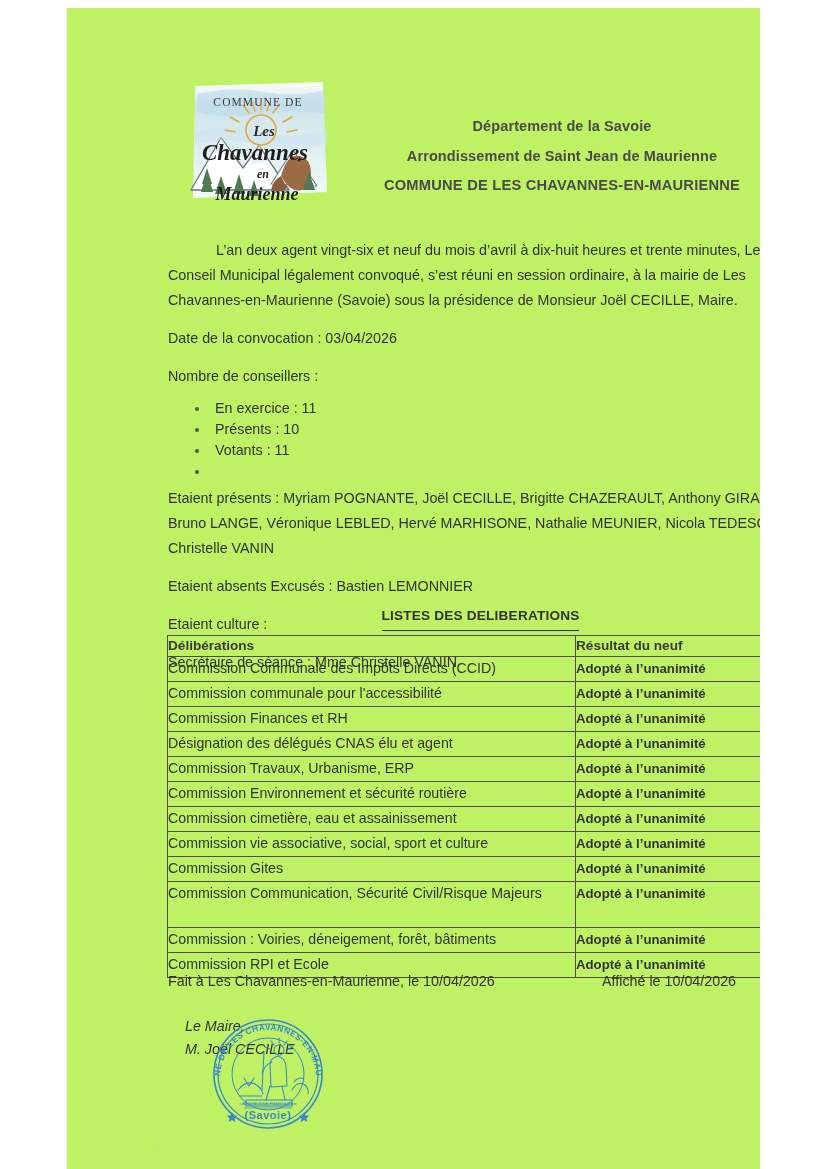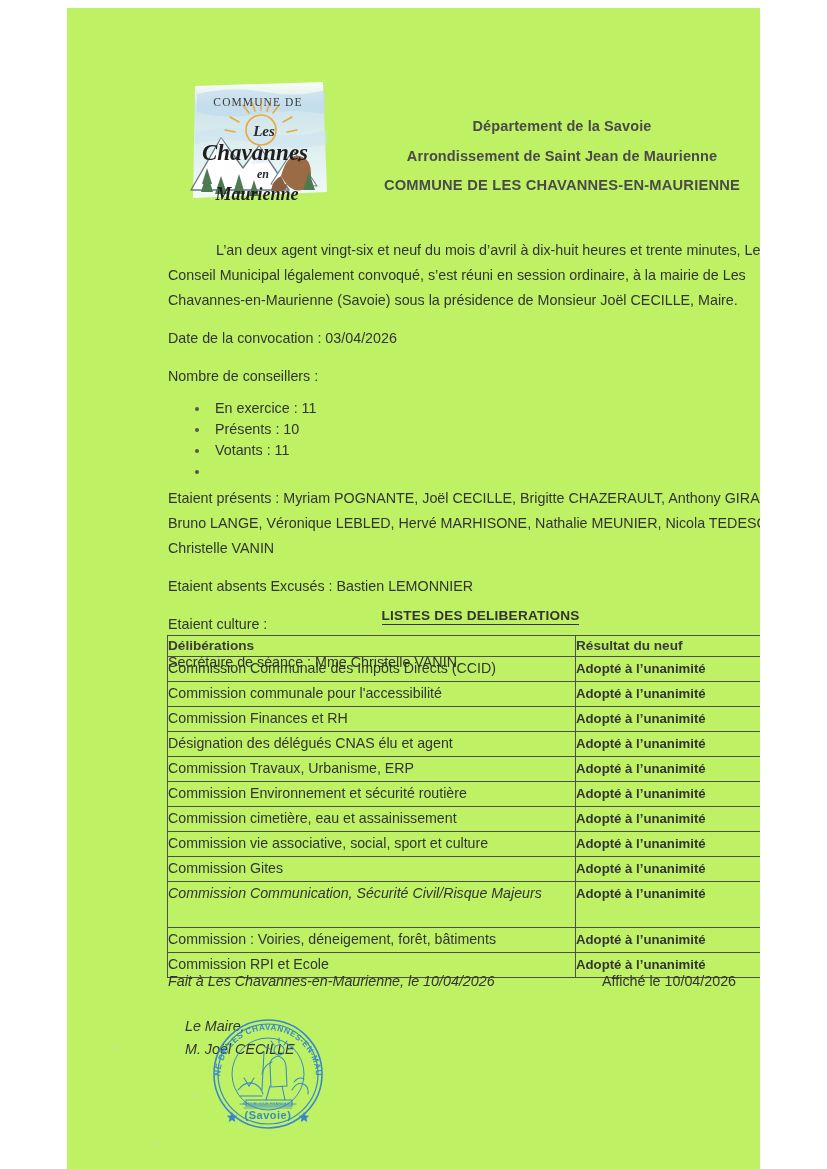--- a/index.html
+++ b/index.html
@@ -92,21 +92,21 @@
     position: absolute;
     left: 0; top: 598px;
     width: 827px;
     text-align: center;
   }
   .list-title span {
     font-size: 13.6px;
     font-weight: bold;
     color: #333333;
     border-bottom: 1.3px solid #333333;
-    padding-bottom: 1px;
+    padding-bottom: 7px;
     letter-spacing: 0.2px;
   }
 
   
   .delib-table {
     position: absolute;
     left: 100px; top: 627px;
     width: 618px;
     border-collapse: collapse;
     table-layout: fixed;
@@ -157,21 +157,20 @@
   }
   .footer-row {
     position: relative;
     height: 30px;
   }
   .fait {
     position: absolute;
     left: 101px; top: 0;
     font-size: 14.3px;
     color: #333333;
-    font-style: italic;
   }
   .affiche {
     position: absolute;
     left: 535px; top: 0;
     font-size: 14.3px;
     color: #333333;
   }
   .signature {
     position: absolute;
     left: 118px; top: 42px;
@@ -337,21 +336,21 @@
       </tr>
       <tr>
         <td class="td-delib">Commission vie associative, social, sport et culture</td>
         <td class="td-result">Adopté à l’unanimité</td>
       </tr>
       <tr>
         <td class="td-delib">Commission Gites</td>
         <td class="td-result">Adopté à l’unanimité</td>
       </tr>
       <tr>
-        <td class="td-delib justify" style="height:40px;font-style:italic;">Commission Communication, Sécurité Civil/Risque Majeurs</td>
+        <td class="td-delib justify" style="height:40px;">Commission Communication, Sécurité Civil/Risque Majeurs</td>
         <td class="td-result">Adopté à l’unanimité</td>
       </tr>
       <tr>
         <td class="td-delib">Commission : Voiries, déneigement, forêt, bâtiments</td>
         <td class="td-result">Adopté à l’unanimité</td>
       </tr>
       <tr>
         <td class="td-delib">Commission RPI et Ecole</td>
         <td class="td-result">Adopté à l’unanimité</td>
       </tr>

